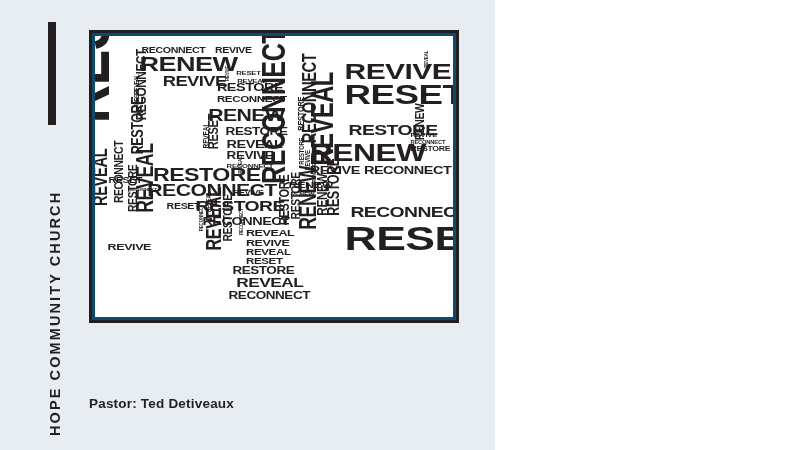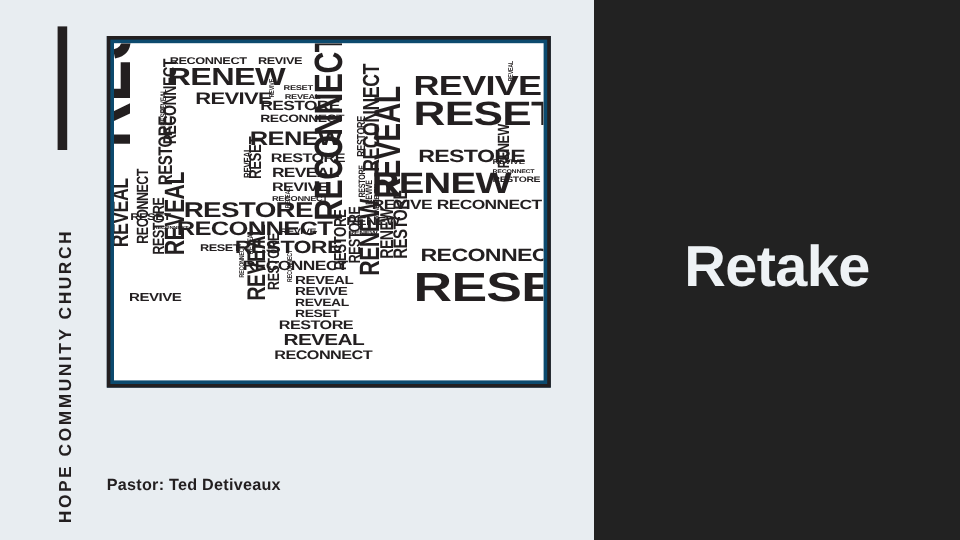--- a/index.html
+++ b/index.html
@@ -209,17 +209,14 @@
             <text x="252" y="243" font-size="17" font-family="&quot;Liberation Sans&quot;, sans-serif" font-weight="700" fill="#231f20" letter-spacing="-0.5950000000000001" transform="rotate(-90 252 243)">RESTORE</text>
             <text x="264" y="245" font-size="20" font-family="&quot;Liberation Sans&quot;, sans-serif" font-weight="700" fill="#231f20" letter-spacing="-0.6">RECONNECT</text>
             <text x="258" y="290" font-size="46" font-family="&quot;Liberation Sans&quot;, sans-serif" font-weight="700" fill="#231f20" letter-spacing="-0.6">RESET</text>
           </svg>
       </div>
     </div>
 
     <div class="pastor-line">Pastor: Ted Detiveaux</div>
   </div>
 
-  <div class="right-panel">
-    <div class="sermon-title">Retake</div>
-  </div>
 
 </div>
 
 </body></html>

